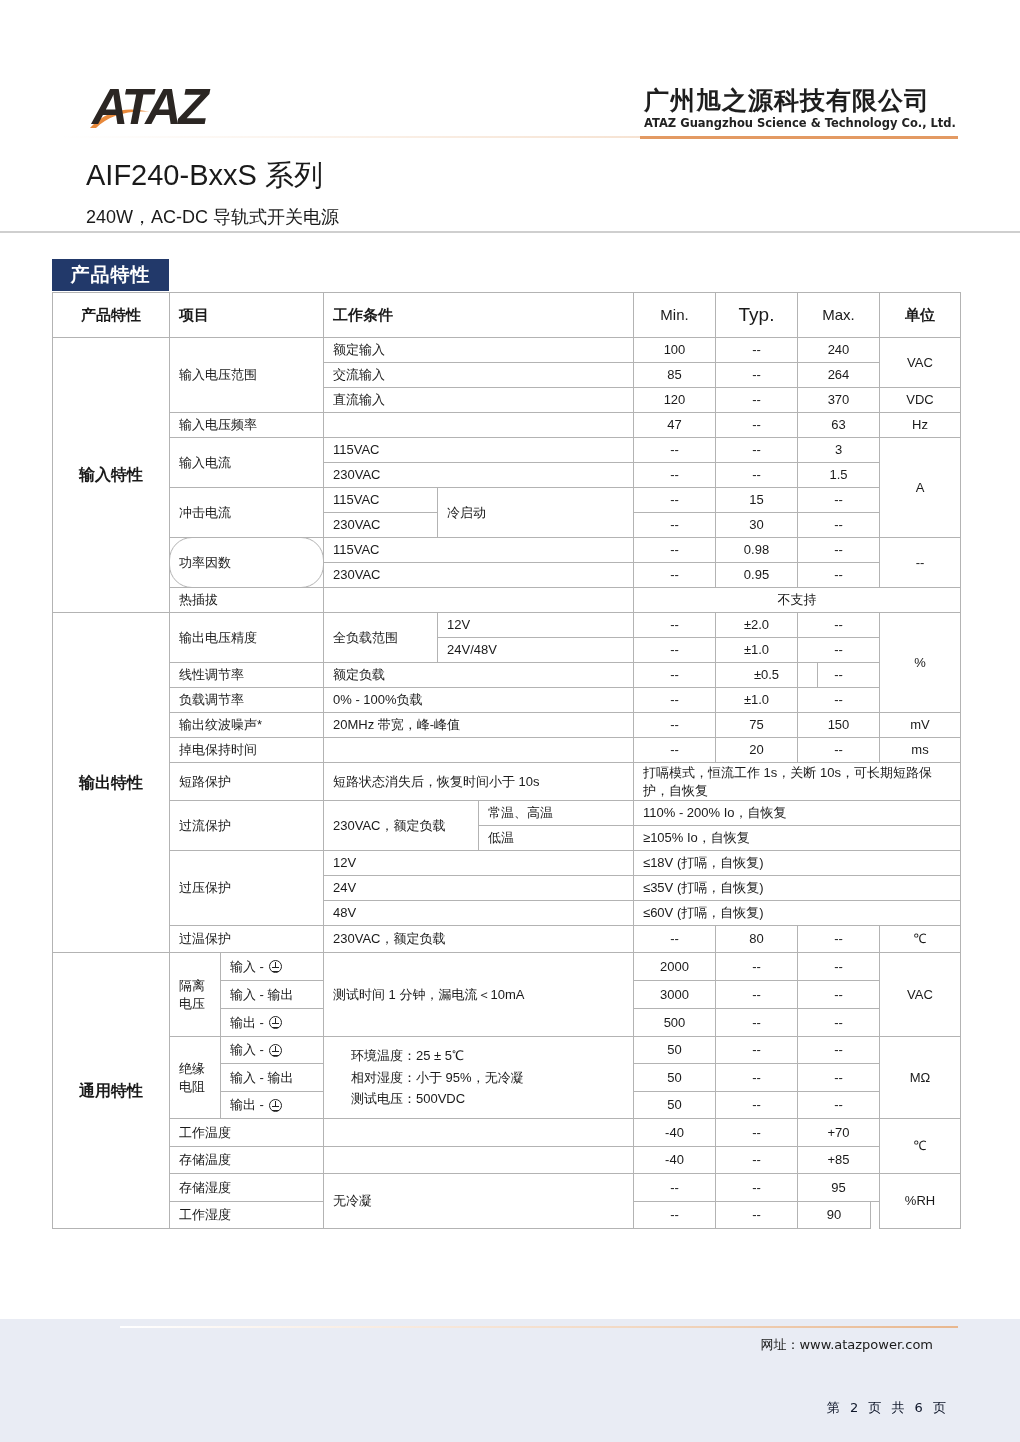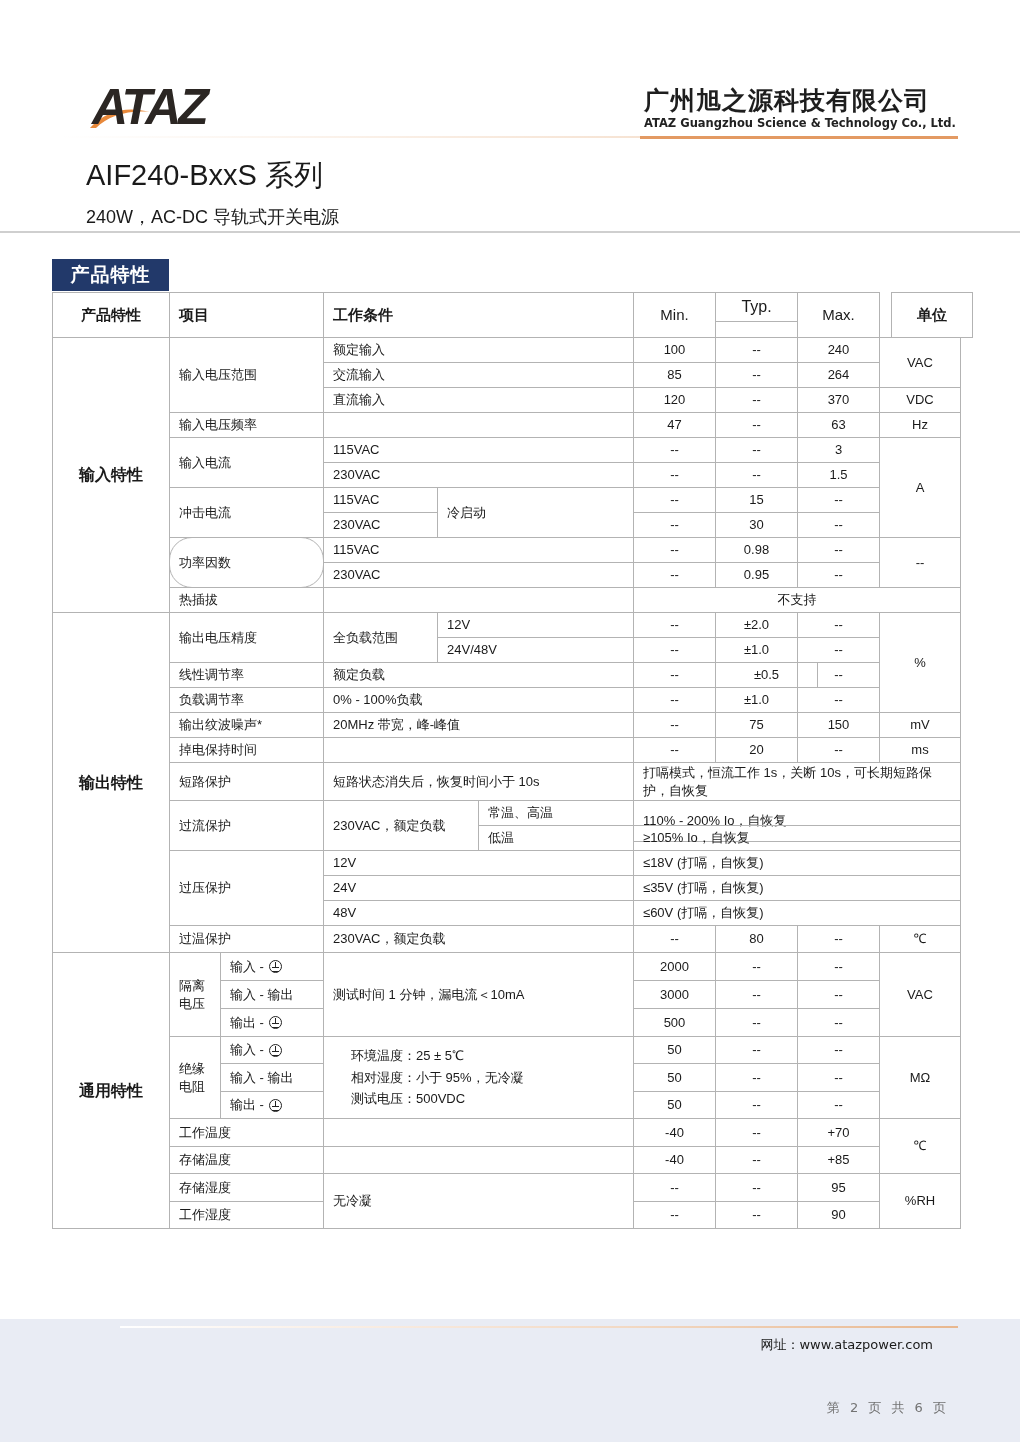--- a/index.html
+++ b/index.html
@@ -29,21 +29,21 @@
   .c.cat { font-weight: bold; font-size: 16px; }
   .c.wrap { white-space: normal; padding-right: 12px; }
   .c.multi { flex-direction: column; align-items: flex-start; justify-content: center; }
   .gnd { display: inline-block; width: 13px; height: 13px; border: 1px solid #222; border-radius: 50%; position: relative; margin-left: 5px; vertical-align: 3px; }
   .gnd::before { content: ""; position: absolute; left: 5px; top: 1px; width: 1px; height: 5px; background: #222; }
   .gnd::after { content: ""; position: absolute; left: 2px; top: 6px; width: 7px; height: 3px; border-top: 1px solid #222; border-bottom: 1px solid #222; }
 
   .footer { position: absolute; left: 0; top: 1319px; width: 1020px; height: 123px; background: #e9ecf4; }
   .footer-rule { position: absolute; left: 120px; top: 7px; width: 838px; height: 2px; background: linear-gradient(to right, #ffffff, #f2d9c4 60%, #e8b78e); }
   .footer-url { position: absolute; right: 87px; top: 17px; font-size: 13px; color: #1a1a1a; }
-  .footer-page { position: absolute; right: 71px; top: 80px; font-size: 13px; color: #737373; letter-spacing: 3px; }
+  .footer-page { position: absolute; right: 71px; top: 80px; font-size: 13px; color: #0f172a; letter-spacing: 3px; }
 </style>
 </head>
 <body>
 
 <div class="logo">
   <svg class="logo-swoosh" viewBox="0 0 70 28">
     <path d="M2 26 C 18 8, 40 4, 62 10 C 40 8, 20 14, 8 26 Z" fill="#e8893b"></path>
   </svg>
   <span class="logo-text">ATAZ</span>
 </div>
@@ -57,23 +57,23 @@
 <div class="subtitle-rule"></div>
 
 <div class="section-tab">产品特性</div>
 
 <div class="grid">
 
   <div class="c ctr hdr" style="left:52px;top:292px;width:118px;height:46px;">产品特性</div>
   <div class="c lft hdr" style="left:169px;top:292px;width:155px;height:46px;">项目</div>
   <div class="c lft hdr" style="left:323px;top:292px;width:311px;height:46px;">工作条件</div>
   <div class="c ctr" style="left:633px;top:292px;width:83px;height:46px;font-size:15px;">Min.</div>
-  <div class="c ctr" style="left:715px;top:292px;width:83px;height:30px;font-size:16px;">Typ.</div>
+  <div class="c ctr" style="left:715px;top:292px;width:83px;height:46px;font-size:19px;">Typ.</div>
   <div class="c ctr" style="left:797px;top:292px;width:83px;height:46px;font-size:15px;">Max.</div>
-  <div class="c ctr hdr" style="left:879px;top:292px;width:82px;height:46px;margin-left:12px;">单位</div>
+  <div class="c ctr hdr" style="left:879px;top:292px;width:82px;height:46px;">单位</div>
 
   <div class="c ctr cat" style="left:52px;top:337px;width:118px;height:276px;">输入特性</div>
 
   <div class="c lft" style="left:169px;top:337px;width:155px;height:76px;">输入电压范围</div>
   <div class="c lft" style="left:323px;top:337px;width:311px;height:26px;">额定输入</div>
   <div class="c ctr" style="left:633px;top:337px;width:83px;height:26px;">100</div>
   <div class="c ctr" style="left:715px;top:337px;width:83px;height:26px;">--</div>
   <div class="c ctr" style="left:797px;top:337px;width:83px;height:26px;">240</div>
   <div class="c ctr" style="left:879px;top:337px;width:82px;height:51px;">VAC</div>
 
@@ -172,21 +172,21 @@
   <div class="c ctr" style="left:797px;top:737px;width:83px;height:26px;">--</div>
   <div class="c ctr" style="left:879px;top:737px;width:82px;height:26px;">ms</div>
 
   <div class="c lft" style="left:169px;top:762px;width:155px;height:39px;">短路保护</div>
   <div class="c lft" style="left:323px;top:762px;width:311px;height:39px;">短路状态消失后，恢复时间小于 10s</div>
   <div class="c lft wrap" style="left:633px;top:762px;width:328px;height:39px;">打嗝模式，恒流工作 1s，关断 10s，可长期短路保护，自恢复</div>
 
   <div class="c lft" style="left:169px;top:800px;width:155px;height:51px;">过流保护</div>
   <div class="c lft" style="left:323px;top:800px;width:156px;height:51px;">230VAC，额定负载</div>
   <div class="c lft" style="left:478px;top:800px;width:156px;height:26px;">常温、高温</div>
-  <div class="c lft" style="left:633px;top:800px;width:328px;height:42px;">110% - 200% Io，自恢复</div>
+  <div class="c lft" style="left:633px;top:800px;width:328px;height:26px;">110% - 200% Io，自恢复</div>
   <div class="c lft" style="left:478px;top:825px;width:156px;height:26px;">低温</div>
   <div class="c lft" style="left:633px;top:825px;width:328px;height:26px;">≥105% Io，自恢复</div>
 
   <div class="c lft" style="left:169px;top:850px;width:155px;height:76px;">过压保护</div>
   <div class="c lft" style="left:323px;top:850px;width:311px;height:26px;">12V</div>
   <div class="c lft" style="left:633px;top:850px;width:328px;height:26px;">≤18V (打嗝，自恢复)</div>
   <div class="c lft" style="left:323px;top:875px;width:311px;height:26px;">24V</div>
   <div class="c lft" style="left:633px;top:875px;width:328px;height:26px;">≤35V (打嗝，自恢复)</div>
   <div class="c lft" style="left:323px;top:900px;width:311px;height:26px;">48V</div>
   <div class="c lft" style="left:633px;top:900px;width:328px;height:26px;">≤60V (打嗝，自恢复)</div>
@@ -264,20 +264,20 @@
   <div class="c lft" style="left:169px;top:1173px;width:155px;height:29px;">存储湿度</div>
   <div class="c lft" style="left:323px;top:1173px;width:311px;height:56px;">无冷凝</div>
   <div class="c ctr" style="left:633px;top:1173px;width:83px;height:29px;">--</div>
   <div class="c ctr" style="left:715px;top:1173px;width:83px;height:29px;">--</div>
   <div class="c ctr" style="left:797px;top:1173px;width:83px;height:29px;">95</div>
   <div class="c ctr" style="left:879px;top:1173px;width:82px;height:56px;">%RH</div>
 
   <div class="c lft" style="left:169px;top:1201px;width:155px;height:28px;">工作湿度</div>
   <div class="c ctr" style="left:633px;top:1201px;width:83px;height:28px;">--</div>
   <div class="c ctr" style="left:715px;top:1201px;width:83px;height:28px;">--</div>
-  <div class="c ctr" style="left:797px;top:1201px;width:83px;height:28px;">90</div>
+  <div class="c ctr" style="left:797px;top:1201px;width:74px;height:28px;">90</div>
 </div>
 
 <div class="footer">
   <div class="footer-rule"></div>
   <div class="footer-url">网址：www.atazpower.com</div>
   <div class="footer-page">第 2 页 共 6 页</div>
 </div>
 
 </body></html>

